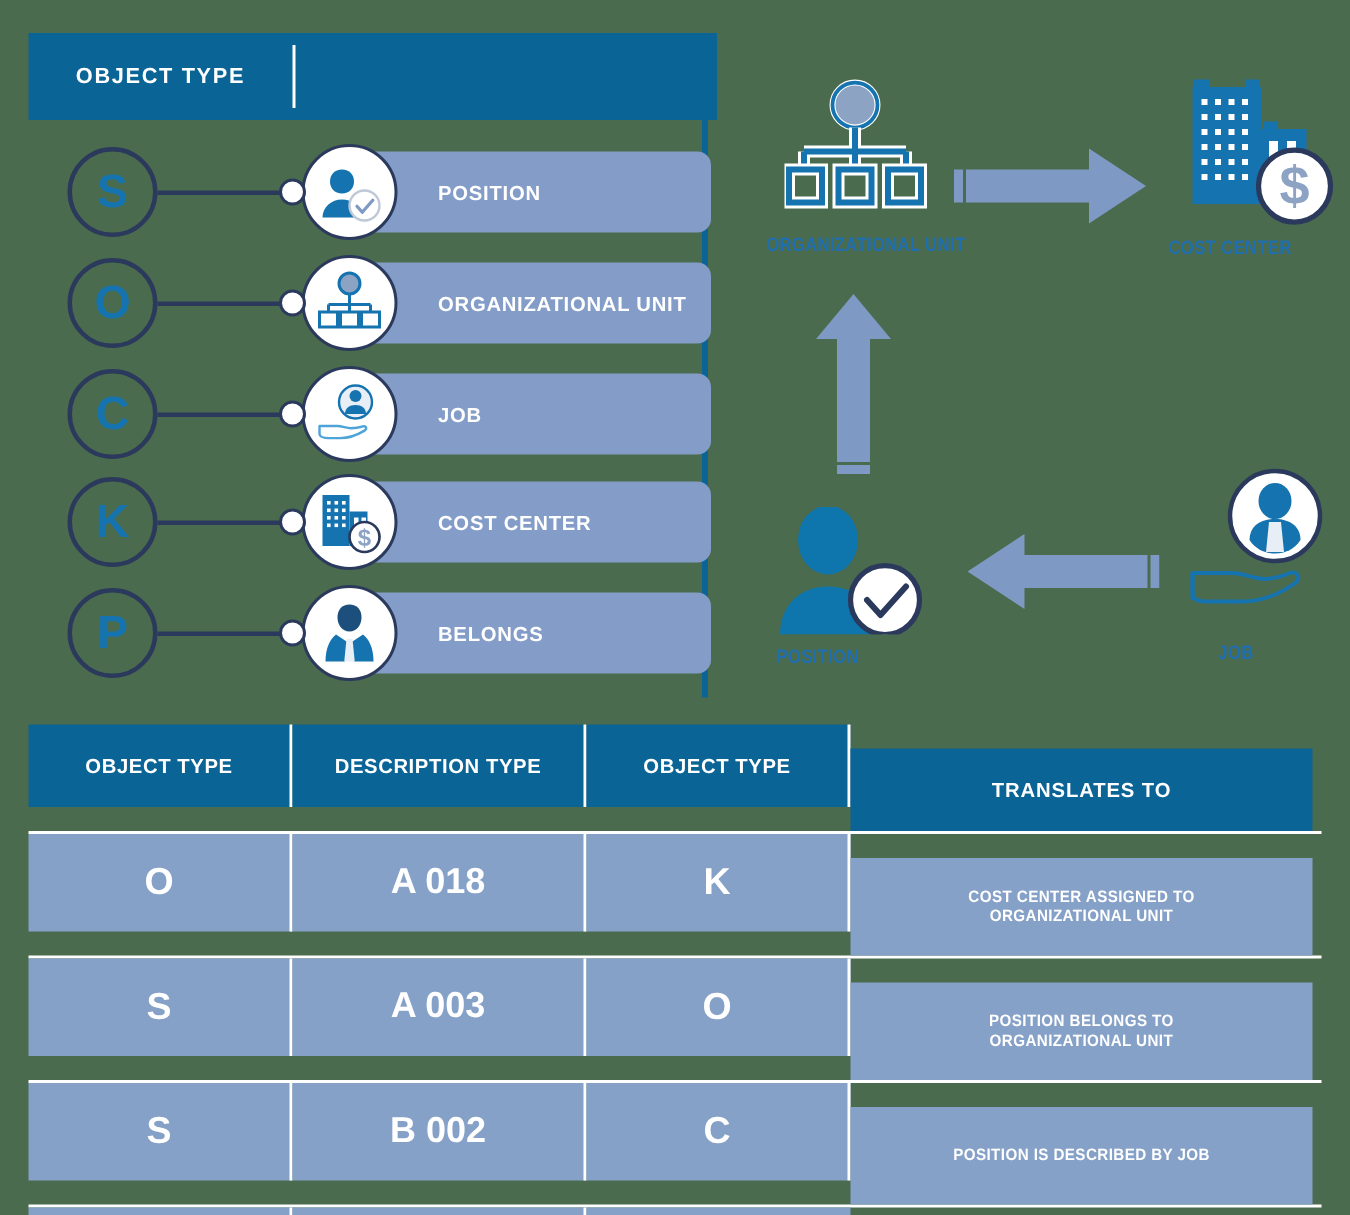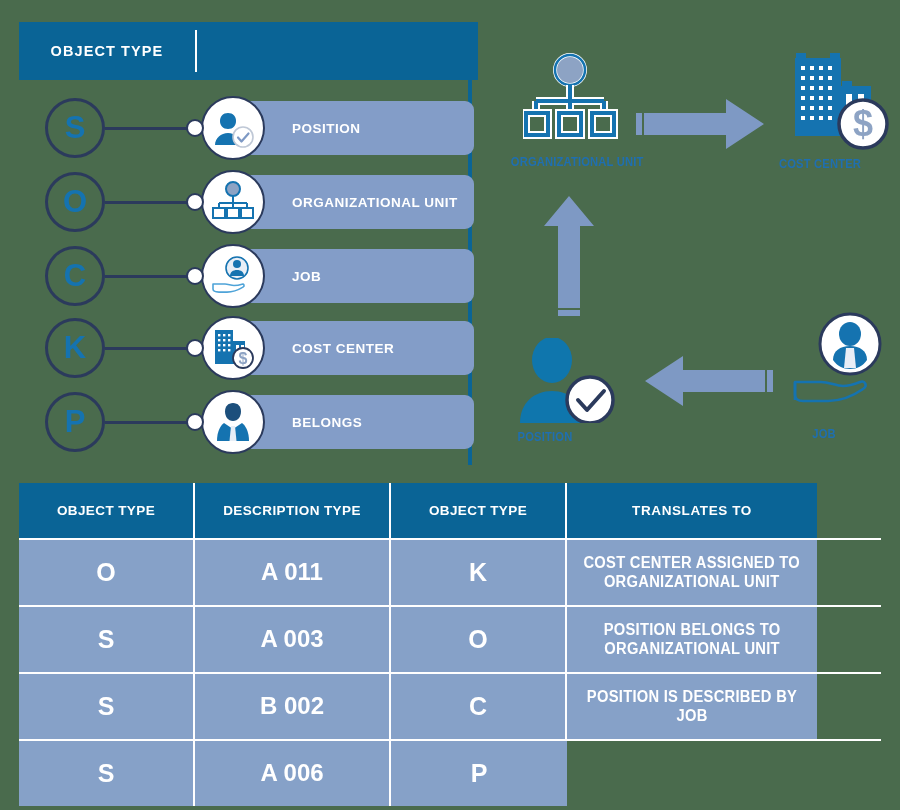--- a/index.html
+++ b/index.html
@@ -79,24 +79,24 @@
   .tc{
     display:flex;align-items:center;justify-content:center;text-align:center;
     box-sizing:border-box;border-right:2px solid #ffffff;
     padding:2px 6px;line-height:1.18;
   }
   .tc:last-child{border-right:none;}
   .tbody .trow{border-top:2px solid #ffffff;}
   .c1{width:176px;}
   .c2{width:196px;}
   .c3{width:176px;}
-  .c4{width:250px;}
+  .c4{width:308px;margin-top:16px;}
   .tbody .c1,.tbody .c3{font-size:25px;font-weight:bold;}
   .tbody .c2{font-size:24px;font-weight:bold;}
-  .tbody .c4{font-size:16px;font-weight:bold;letter-spacing:.3px;}
+  .tbody .c4{font-size:11px;font-weight:bold;letter-spacing:.3px;}
   .thead .c4{letter-spacing:.6px;}
   .cond{transform:scaleX(.92);transform-origin:center;}
 </style>
 </head>
 <body>
 
 <div class="stage">
 
   <div class="hdr">
     <div class="hdr-cell a">OBJECT TYPE</div>
@@ -313,21 +313,21 @@
       <div class="tc c1">OBJECT TYPE</div>
       <div class="tc c2">DESCRIPTION TYPE</div>
       <div class="tc c3">OBJECT TYPE</div>
       <div class="tc c4">TRANSLATES TO</div>
     </div>
 
     <div class="tbody">
 
       <div class="trow">
         <div class="tc c1">O</div>
-        <div class="tc c2">A 011</div>
+        <div class="tc c2">A 018</div>
         <div class="tc c3">K</div>
         <div class="tc c4">
           <span class="cond">
             <span>COST CENTER ASSIGNED TO</span><br>
             <span>ORGANIZATIONAL UNIT</span>
           </span>
         </div>
       </div>
 
       <div class="trow">

